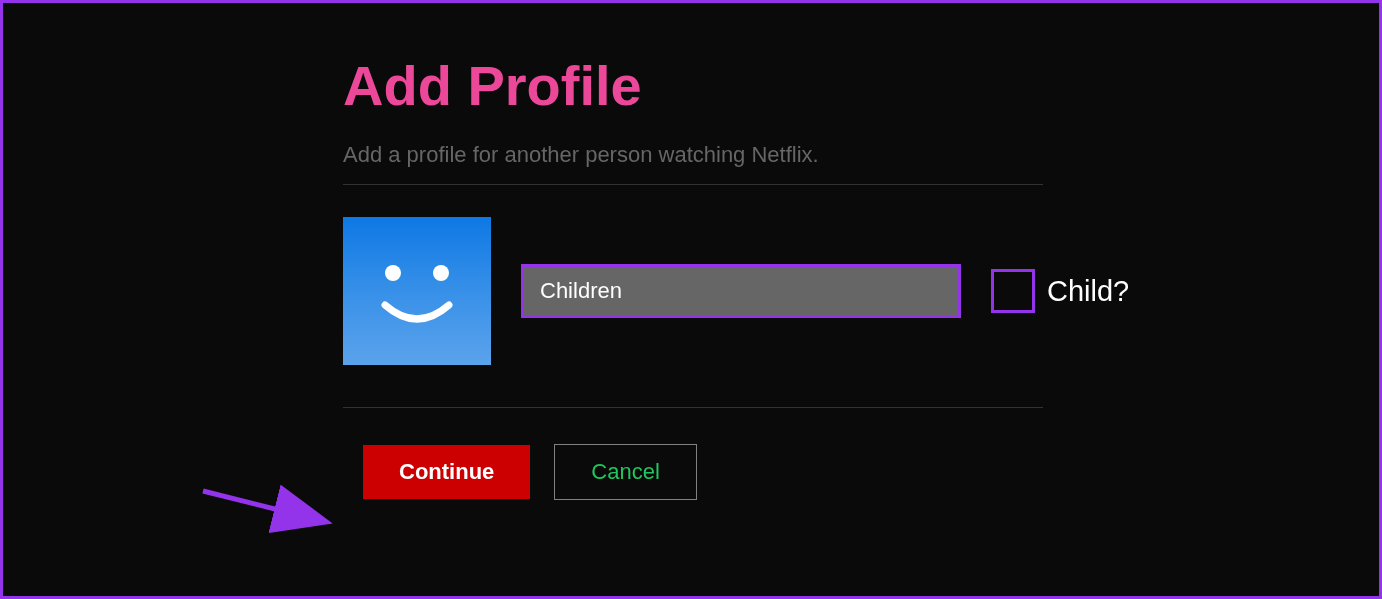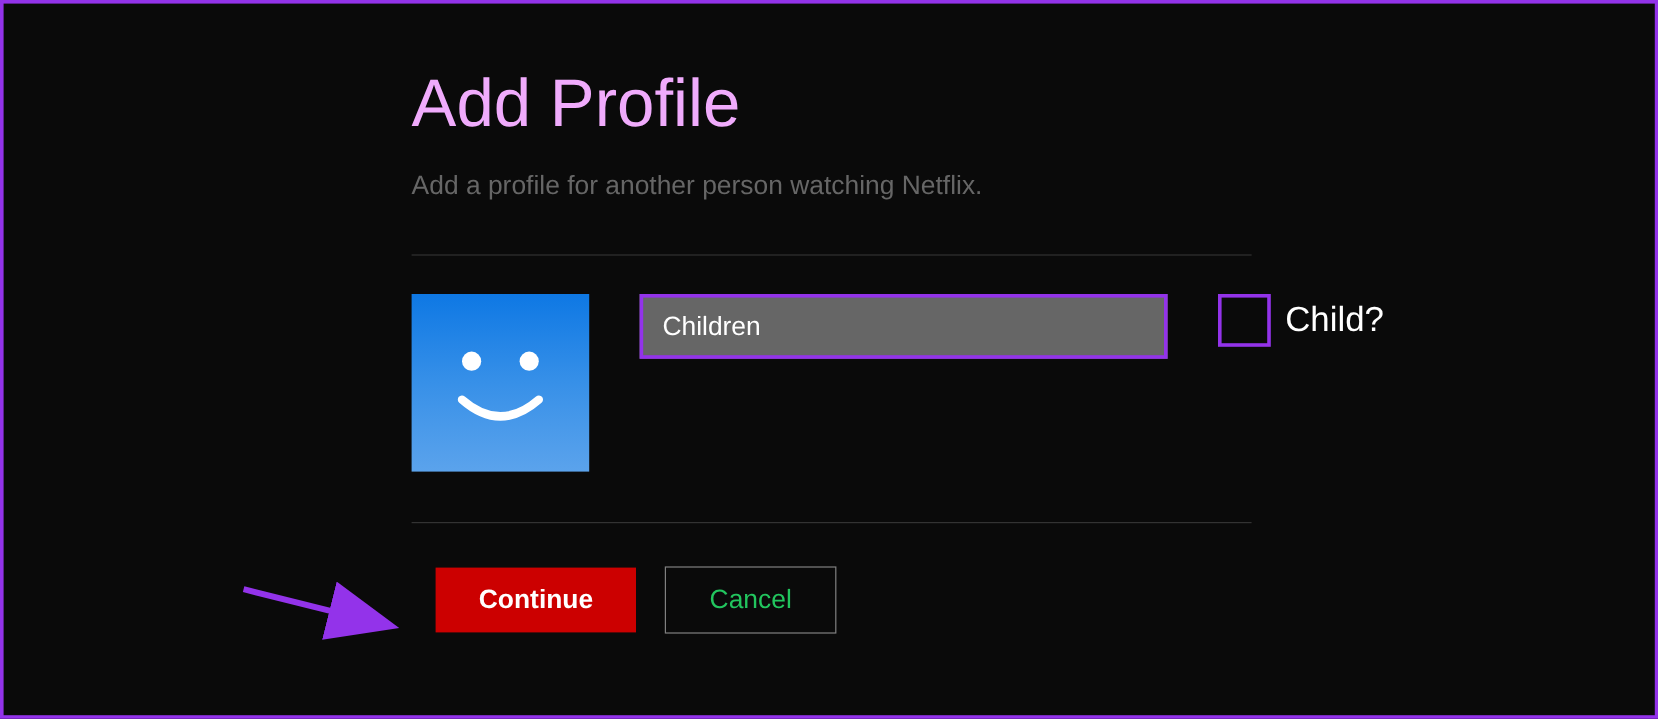--- a/index.html
+++ b/index.html
@@ -14,40 +14,40 @@
       border: 3px solid #9333ea;
       font-family: 'Helvetica Neue', Helvetica, Arial, sans-serif;
       position: relative;
       overflow: hidden;
     }
     .container {
       padding-left: 340px;
       padding-top: 50px;
     }
     .title {
-      color: #f0abfc;
+      color: #ec4899;
       font-size: 56px;
-      font-weight: 400;
+      font-weight: 700;
       margin-bottom: 24px;
     }
     .subtitle {
       color: #666666;
       font-size: 22px;
-      margin-bottom: 44px;
+      margin-bottom: 16px;
     }
     .divider {
       border: none;
       border-top: 1px solid #333333;
       width: 700px;
       margin-bottom: 32px;
     }
     .profile-row {
       display: flex;
-      align-items: flex-start;
-      gap: 42px;
+      align-items: center;
+      gap: 30px;
       margin-bottom: 42px;
     }
     .avatar {
       width: 148px;
       height: 148px;
       background: linear-gradient(180deg, #0e78e4 0%, #3790e8 50%, #5ba3ec 100%);
       position: relative;
       flex-shrink: 0;
     }
     .avatar-face {

